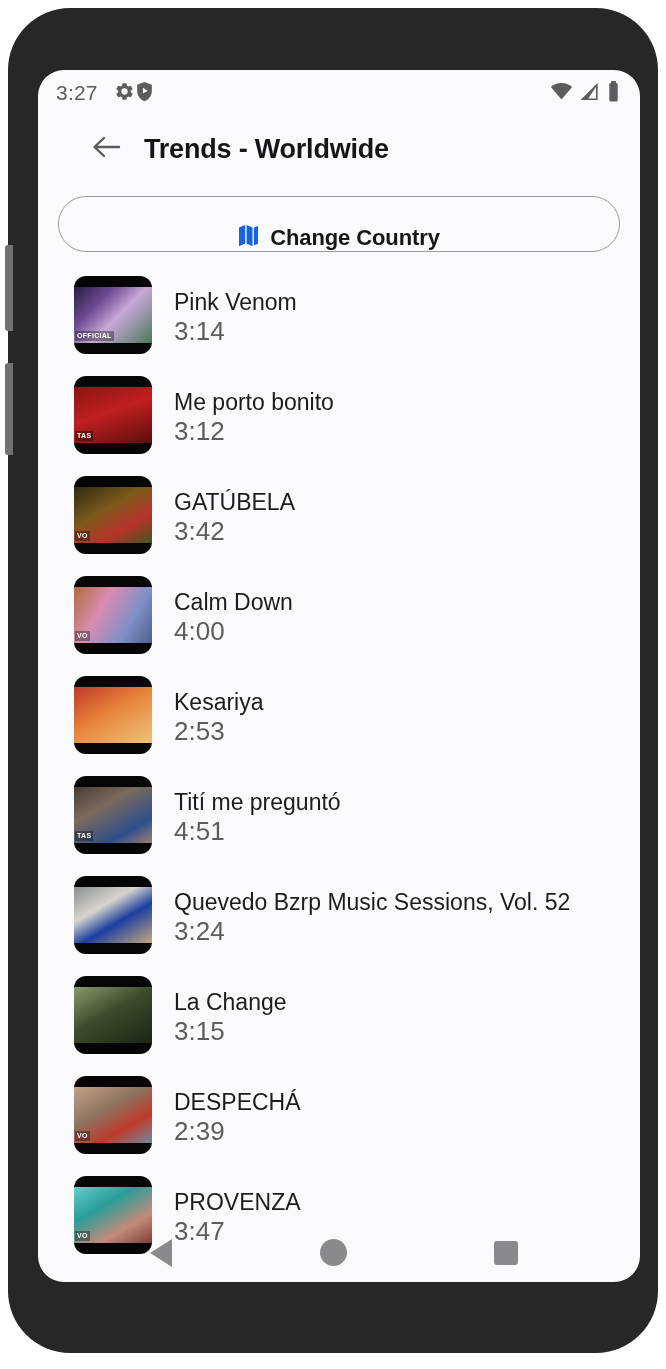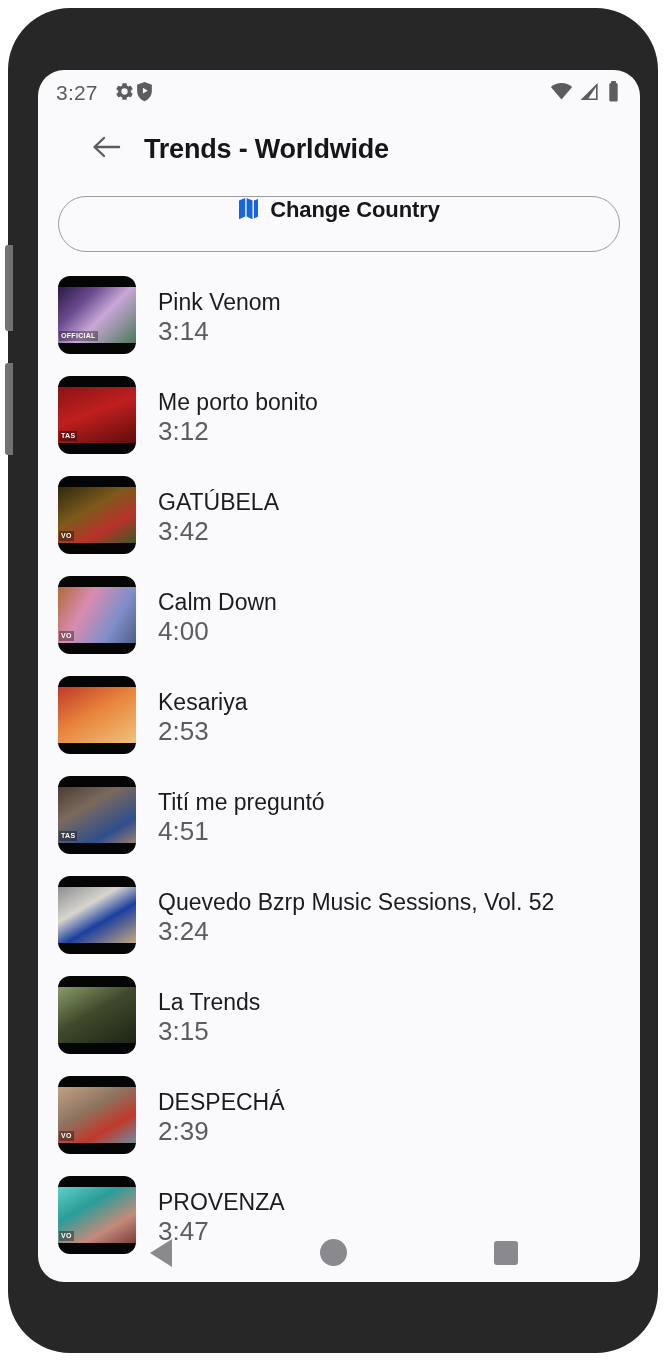--- a/index.html
+++ b/index.html
@@ -95,36 +95,37 @@
   }
 
   
   #change-country-button {
     margin: 14px 20px 0 20px;
     height: 56px;
     border: 1.4px solid #9b9ba1;
     border-radius: 28px;
     background: #fafafd;
     display: flex;
-    align-items: flex-start;
+    align-items: flex-end;
     justify-content: center;
     gap: 11px;
     cursor: pointer;
     box-sizing: border-box;
   }
   #change-country-label {
     font-size: 22px;
     font-weight: bold;
     color: #16161a;
     letter-spacing: -0.1px;
   }
 
   
   #track-list {
     margin-top: 13px;
+    margin-left: 16px;
   }
   .track-row {
     height: 100px;
     display: flex;
     align-items: center;
     padding-left: 20px;
     box-sizing: border-box;
     cursor: pointer;
   }
   .thumb {
@@ -350,21 +351,21 @@
         <div class="track-text">
           <div class="track-title">Quevedo Bzrp Music Sessions, Vol. 52</div>
           <div class="track-duration">3:24</div>
         </div>
       </div>
       <div class="track-row">
         <div class="thumb">
           <div class="thumb-art" style="background: linear-gradient(150deg, rgb(139, 154, 107) 0%, rgb(63, 74, 44) 45%, rgb(29, 36, 21) 100%);"></div>
         </div>
         <div class="track-text">
-          <div class="track-title">La Trends</div>
+          <div class="track-title">La Change</div>
           <div class="track-duration">3:15</div>
         </div>
       </div>
       <div class="track-row">
         <div class="thumb">
           <div class="thumb-art" style="background: linear-gradient(150deg, rgb(194, 161, 132) 0%, rgb(141, 116, 96) 40%, rgb(192, 57, 43) 70%, rgb(109, 139, 160) 100%);"></div>
           <div class="thumb-tag">VO</div>
         </div>
         <div class="track-text">
           <div class="track-title">DESPECHÁ</div>

